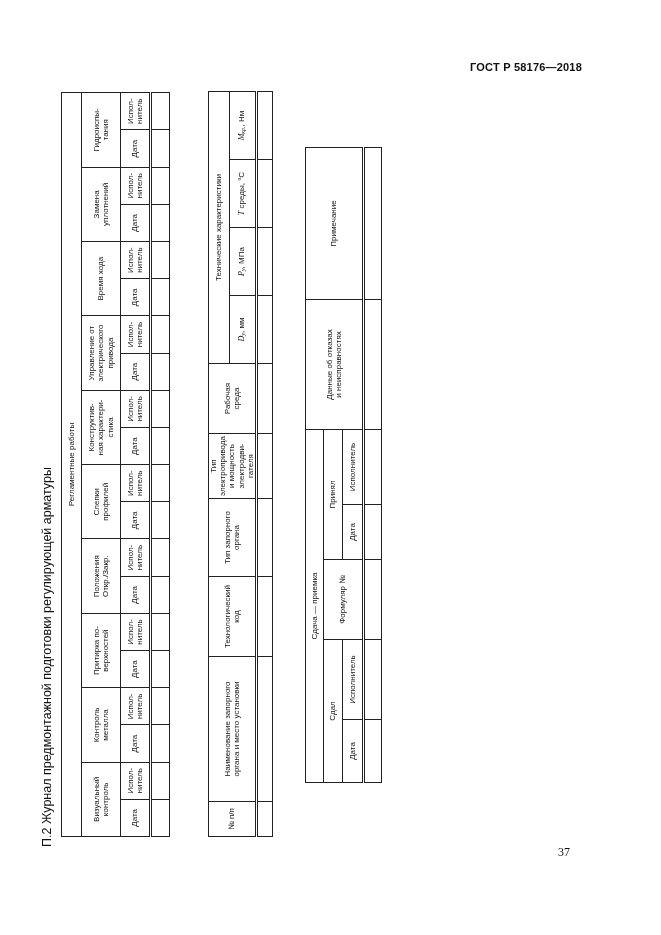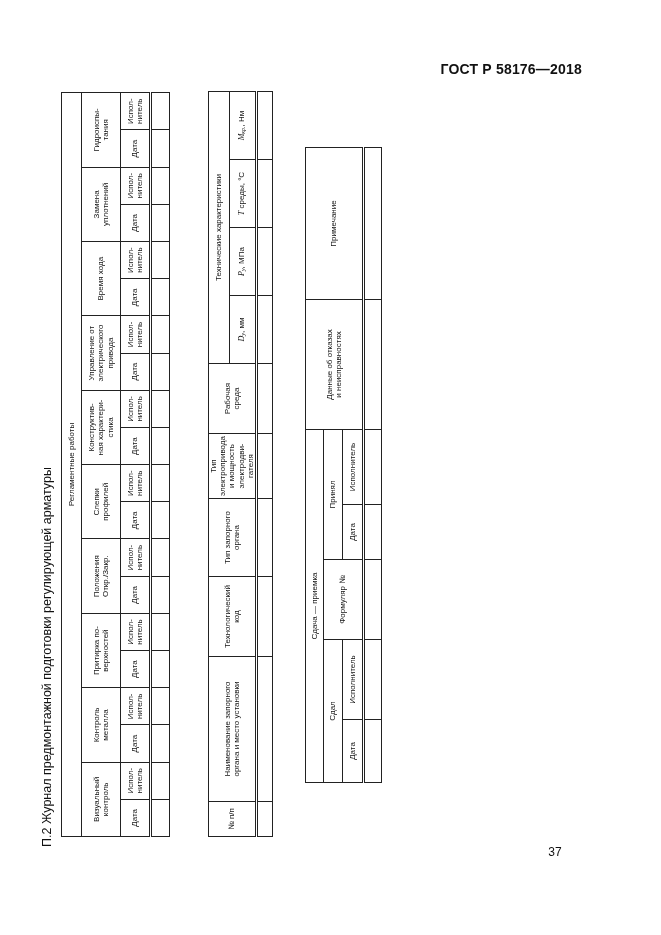--- a/index.html
+++ b/index.html
@@ -1,22 +1,22 @@
 <!DOCTYPE html>
 <html><head>
 <meta charset="utf-8">
 <style>
   * { margin:0; padding:0; box-sizing:border-box; }
   html,body { width:661px; height:935px; }
   body { background:#ffffff; font-family:"Liberation Sans", sans-serif; color:#111; position:relative; overflow:hidden; }
   .page { position:absolute; inset:0; background:#fff; }
 
   .gost-header { position:absolute; top:61px; left:0; width:582px; text-align:right;
-                 font-size:14px; font-weight:bold; letter-spacing:0.2px; }
-  .page-number { position:absolute; top:845px; left:540px; width:30px; text-align:center; font-size:12px; }
+                 font-size:11px; font-weight:bold; letter-spacing:0.2px; }
+  .page-number { position:absolute; top:845px; left:558px; width:30px; font-size:12px;font-family:Liberation Serif, serif; }
 
   
   .rot { position:absolute; top:0; left:0; width:935px; height:661px;
          transform-origin:0 0; transform:rotate(-90deg) translateX(-935px); }
 
   .doc-title { position:absolute; left:88px; top:40px; font-size:12.5px; white-space:nowrap; }
 
   table { border-collapse:collapse; table-layout:fixed; position:absolute; background:#fff; }
   th, td { border:1px solid #222; font-weight:normal; text-align:center; vertical-align:middle;
            font-size:8px; line-height:1.15; padding:0 1px; white-space:pre-line; overflow:hidden; }

